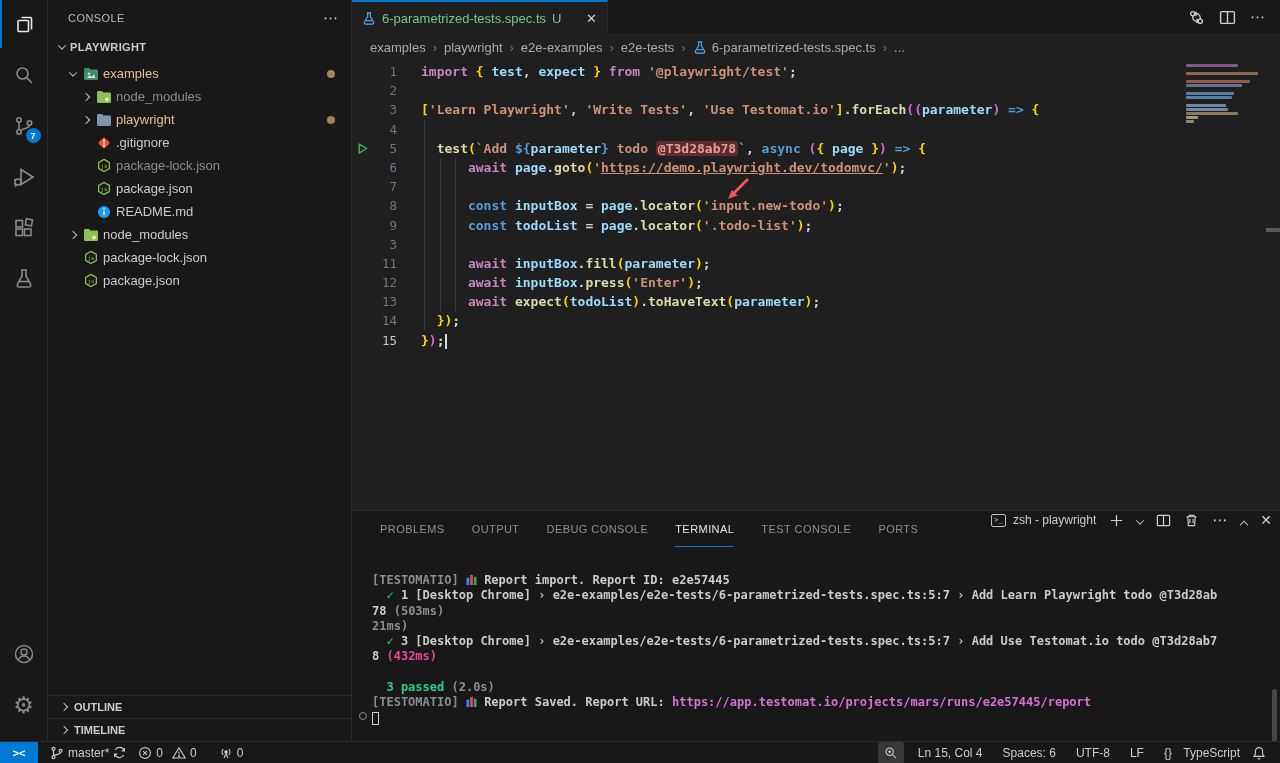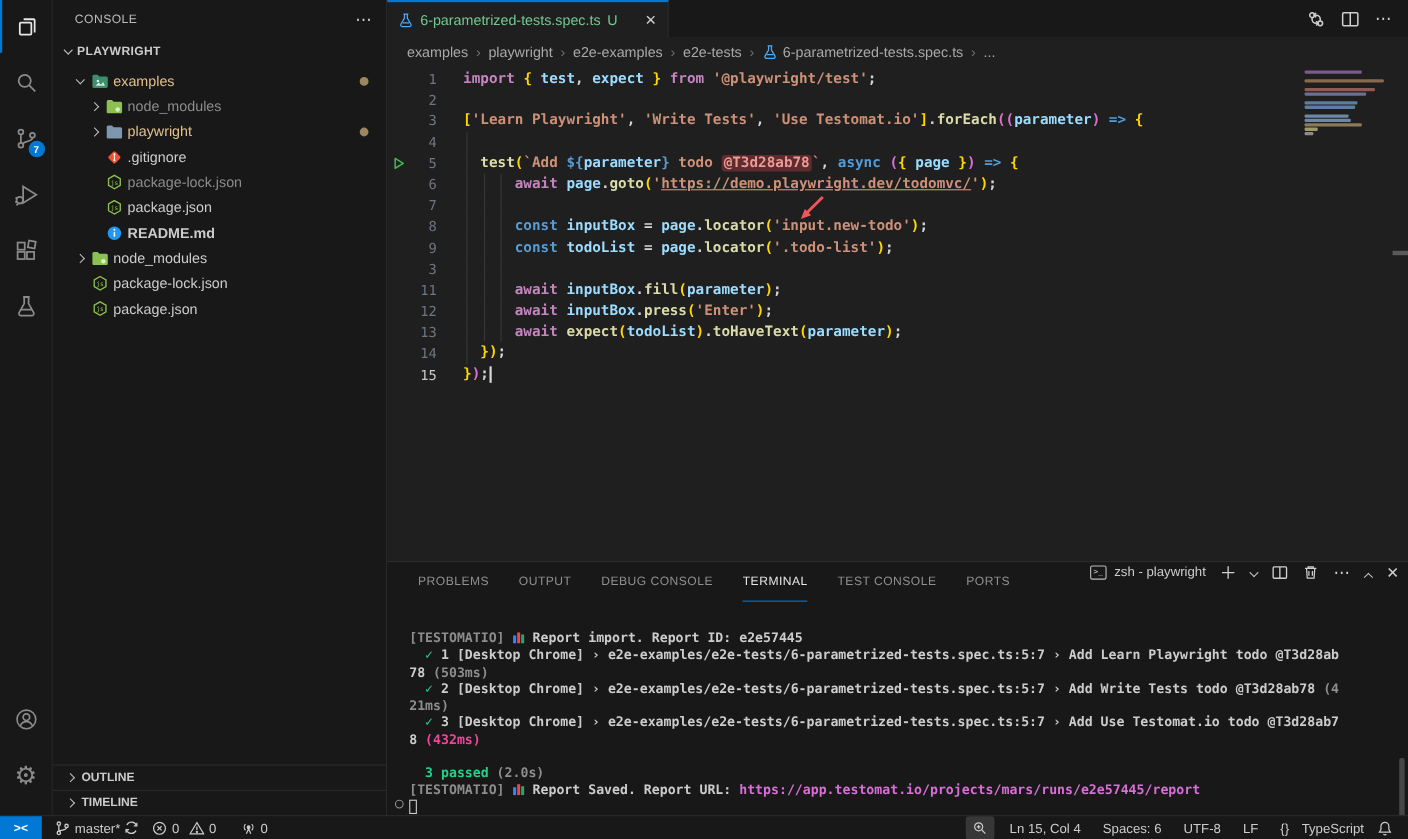--- a/index.html
+++ b/index.html
@@ -217,21 +217,21 @@
         <div class="trow" style="padding-left: 30px;">
           <span class="chevslot"></span>
           <span class="ticon">
             <svg width="14" height="15" viewBox="0 0 16 16">
               <polygon points="8,1 14.1,4.5 14.1,11.5 8,15 1.9,11.5 1.9,4.5" fill="none" stroke="#8CC152" stroke-width="1.4"></polygon>
               <text x="8" y="10.6" font-size="6.5" fill="#8CC152" text-anchor="middle" font-family="DejaVu Sans Mono,monospace">js</text>
             </svg>
           </span>
           <span class="tlabel" style="color: rgb(204, 204, 204);">package.json</span>
         </div>
-        <div class="trow" style="padding-left: 30px; font-weight: bold;">
+        <div class="trow" style="padding-left: 30px;">
           <span class="chevslot"></span>
           <span class="ticon">
             <svg width="14" height="14" viewBox="0 0 16 16">
               <circle cx="8" cy="8" r="7" fill="#2196F3"></circle>
               <rect x="7.2" y="6.6" width="1.6" height="5" fill="#fff"></rect>
               <circle cx="8" cy="4.4" r="1" fill="#fff"></circle>
             </svg>
           </span>
           <span class="tlabel" style="color: rgb(204, 204, 204);">README.md</span>
         </div>
@@ -432,21 +432,20 @@
         </div>
       </div>
       <div class="term" id="term">
           <div class="trowt"><span style="color: rgb(141, 141, 141);">[TESTOMATIO] </span><span><svg width="11" height="11" viewBox="0 0 12 12" style="display:inline-block;vertical-align:-1px">
                 <rect x="0.5" y="4" width="3" height="8" fill="#3B82F6"></rect>
                 <rect x="4.5" y="1" width="3" height="11" fill="#E5484D"></rect>
                 <rect x="8.5" y="3" width="3" height="9" fill="#30A46C"></rect>
               </svg></span><span style="color: rgb(204, 204, 204);"> Report import. Report ID: e2e57445</span></div>
           <div class="trowt"><span style="color: rgb(35, 209, 139);">  ✓</span><span style="color: rgb(204, 204, 204);"> 1 [Desktop Chrome] › e2e-examples/e2e-tests/6-parametrized-tests.spec.ts:5:7 › Add Learn Playwright todo @T3d28ab</span></div>
           <div class="trowt"><span style="color: rgb(204, 204, 204);">78 </span><span style="color: rgb(141, 141, 141);">(503ms)</span></div>
-          <div class="trowt"><span style="color: rgb(35, 209, 139);">  ✓</span><span style="color: rgb(204, 204, 204);"> 2 [Desktop Chrome] › e2e-examples/e2e-tests/6-parametrized-tests.spec.ts:5:7 › Add Write Tests todo @T3d28ab78 </span><span style="color: rgb(141, 141, 141);">(4</span></div>
           <div class="trowt"><span style="color: rgb(141, 141, 141);">21ms)</span></div>
           <div class="trowt"><span style="color: rgb(35, 209, 139);">  ✓</span><span style="color: rgb(204, 204, 204);"> 3 [Desktop Chrome] › e2e-examples/e2e-tests/6-parametrized-tests.spec.ts:5:7 › Add Use Testomat.io todo @T3d28ab7</span></div>
           <div class="trowt"><span style="color: rgb(204, 204, 204);">8 </span><span style="color: #ec4899;">(432ms)</span></div>
           <div class="trowt"></div>
           <div class="trowt"><span style="color: rgb(35, 209, 139);">  3 passed</span><span style="color: rgb(141, 141, 141);"> (2.0s)</span></div>
           <div class="trowt"><span style="color: rgb(141, 141, 141);">[TESTOMATIO] </span><span><svg width="11" height="11" viewBox="0 0 12 12" style="display:inline-block;vertical-align:-1px">
                 <rect x="0.5" y="4" width="3" height="8" fill="#3B82F6"></rect>
                 <rect x="4.5" y="1" width="3" height="11" fill="#E5484D"></rect>
                 <rect x="8.5" y="3" width="3" height="9" fill="#30A46C"></rect>
               </svg></span><span style="color: rgb(204, 204, 204);"> Report Saved. Report URL: </span><span style="color: rgb(214, 112, 214);">https://app.testomat.io/projects/mars/runs/e2e57445/report</span></div>

